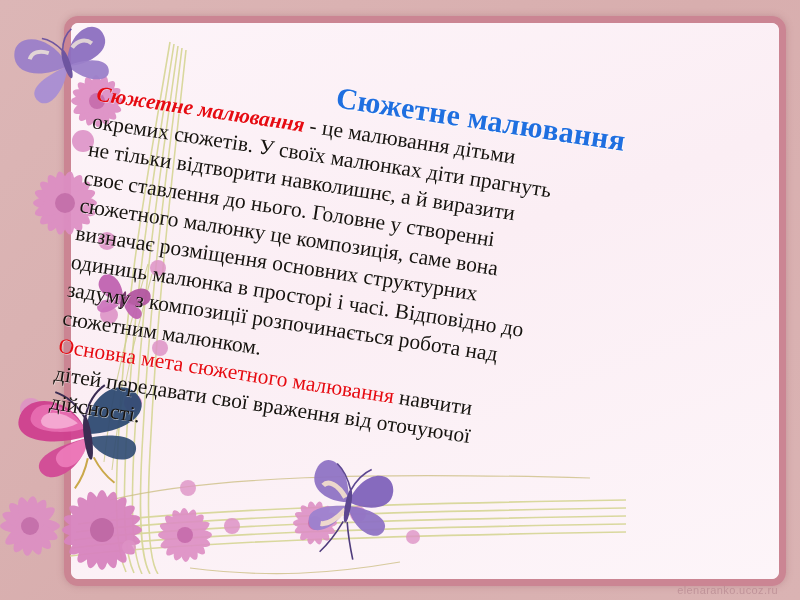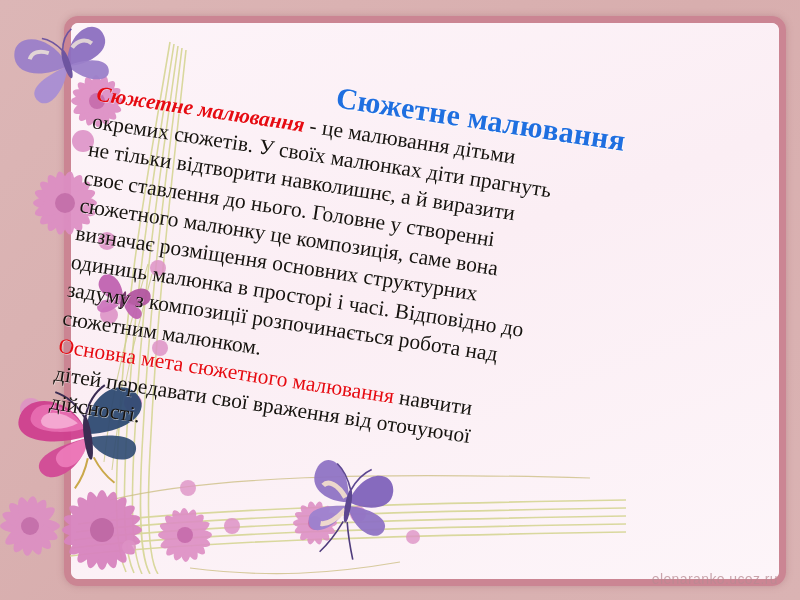--- a/index.html
+++ b/index.html
@@ -109,23 +109,23 @@
   }
   .accent2 {
     color: #e60b12;
   }
   .ln-1 { padding-left: 0px; }
 
   
   .watermark {
     position: absolute;
     right: 22px;
-    bottom: 13px;
+    bottom: 4px;
     font-family: "Liberation Sans", sans-serif;
-    font-size: 14px;
+    font-size: 11px;
     color: #b88a92;
     opacity: .75;
     letter-spacing: .4px;
   }
 
   .butterfly, .flower { position: absolute; pointer-events: none; }
 </style>
 </head>
 <body>
 

